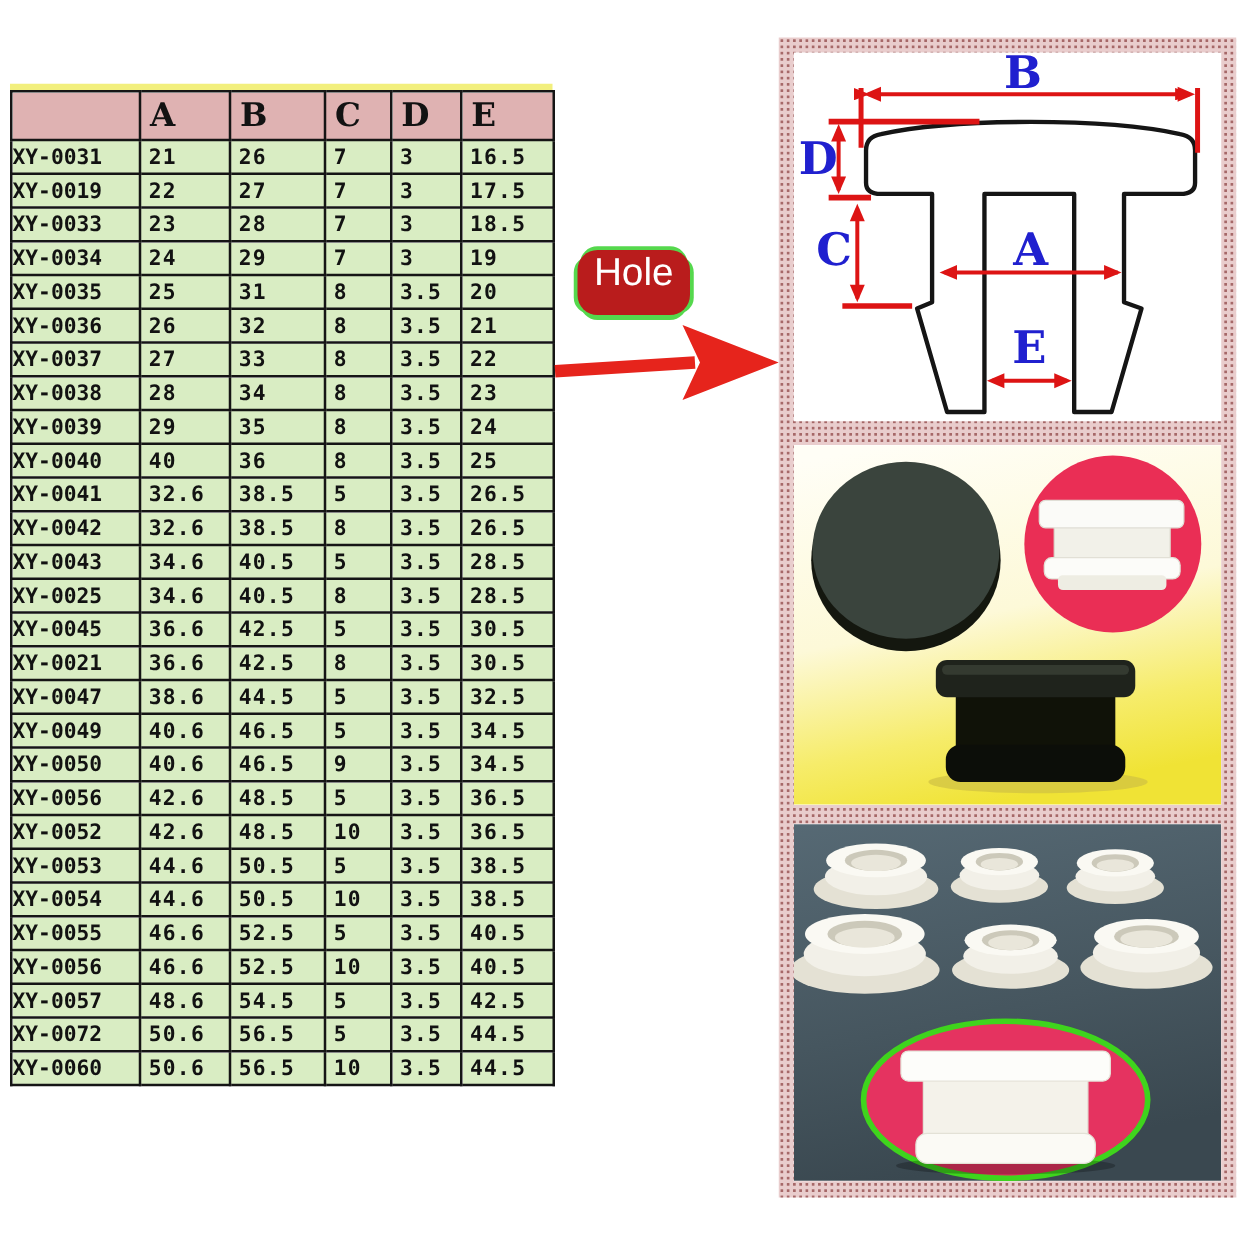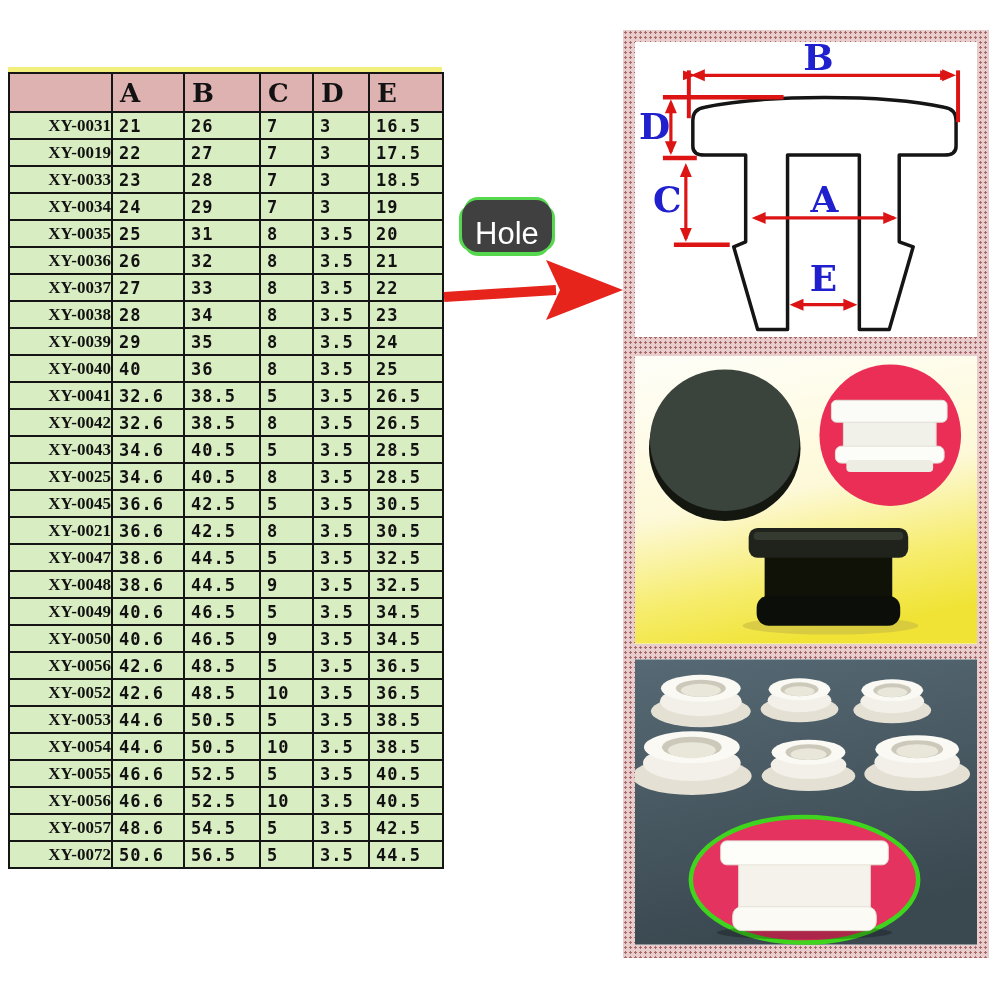--- a/index.html
+++ b/index.html
@@ -25,27 +25,27 @@
   }
   table.spec th{
     background:#dfb2b2;height:37px;
     font-family:"DejaVu Serif","Liberation Serif",serif;
     font-size:26px;font-weight:bold;text-align:left;padding:0 0 0 7px;
   }
   table.spec td{
     background:#d9edc3;height:25px;font-size:17px;
     text-align:left;padding:0 0 0 6px;letter-spacing:1px;
   }
-  table.spec td.model{text-align:right;padding:0;letter-spacing:0;font-family:Liberation Serif, serif;}
+  table.spec td.model{text-align:left;padding:0;letter-spacing:0;}
 
   
   .hole-badge{
     position:absolute;left:462px;top:200px;width:90px;height:52px;
-    background:#404040;border-radius:16px;
-    display:flex;align-items:flex-end;justify-content:center;
+    background:#b91c1c;border-radius:16px;
+    display:flex;align-items:flex-start;justify-content:center;
     box-shadow:0 6px 0 -2px #55d84d, 0 -5px 0 -2px #55d84d, 6px 2px 0 -3px #55d84d, -6px 2px 0 -3px #55d84d;
   }
   .hole-badge span{
     color:#ffffff;font-size:31px;font-weight:normal;
     font-family:"Liberation Sans","DejaVu Sans",sans-serif;
   }
   .big-arrow{position:absolute;left:443px;top:250px;}
 
   
   .right-col{
@@ -223,28 +223,20 @@
           </tr>
           <tr>
             <td class="model">XY-0047</td>
             <td>38.6</td>
             <td>44.5</td>
             <td>5</td>
             <td>3.5</td>
             <td>32.5</td>
           </tr>
           <tr>
-            <td class="model">XY-0048</td>
-            <td>38.6</td>
-            <td>44.5</td>
-            <td>9</td>
-            <td>3.5</td>
-            <td>32.5</td>
-          </tr>
-          <tr>
             <td class="model">XY-0049</td>
             <td>40.6</td>
             <td>46.5</td>
             <td>5</td>
             <td>3.5</td>
             <td>34.5</td>
           </tr>
           <tr>
             <td class="model">XY-0050</td>
             <td>40.6</td>
@@ -307,20 +299,28 @@
             <td>54.5</td>
             <td>5</td>
             <td>3.5</td>
             <td>42.5</td>
           </tr>
           <tr>
             <td class="model">XY-0072</td>
             <td>50.6</td>
             <td>56.5</td>
             <td>5</td>
+            <td>3.5</td>
+            <td>44.5</td>
+          </tr>
+          <tr>
+            <td class="model">XY-0060</td>
+            <td>50.6</td>
+            <td>56.5</td>
+            <td>10</td>
             <td>3.5</td>
             <td>44.5</td>
           </tr>
         </tbody>
     </table>
   </div>
 
   <div class="hole-badge">
     <span>Hole</span>
   </div>

